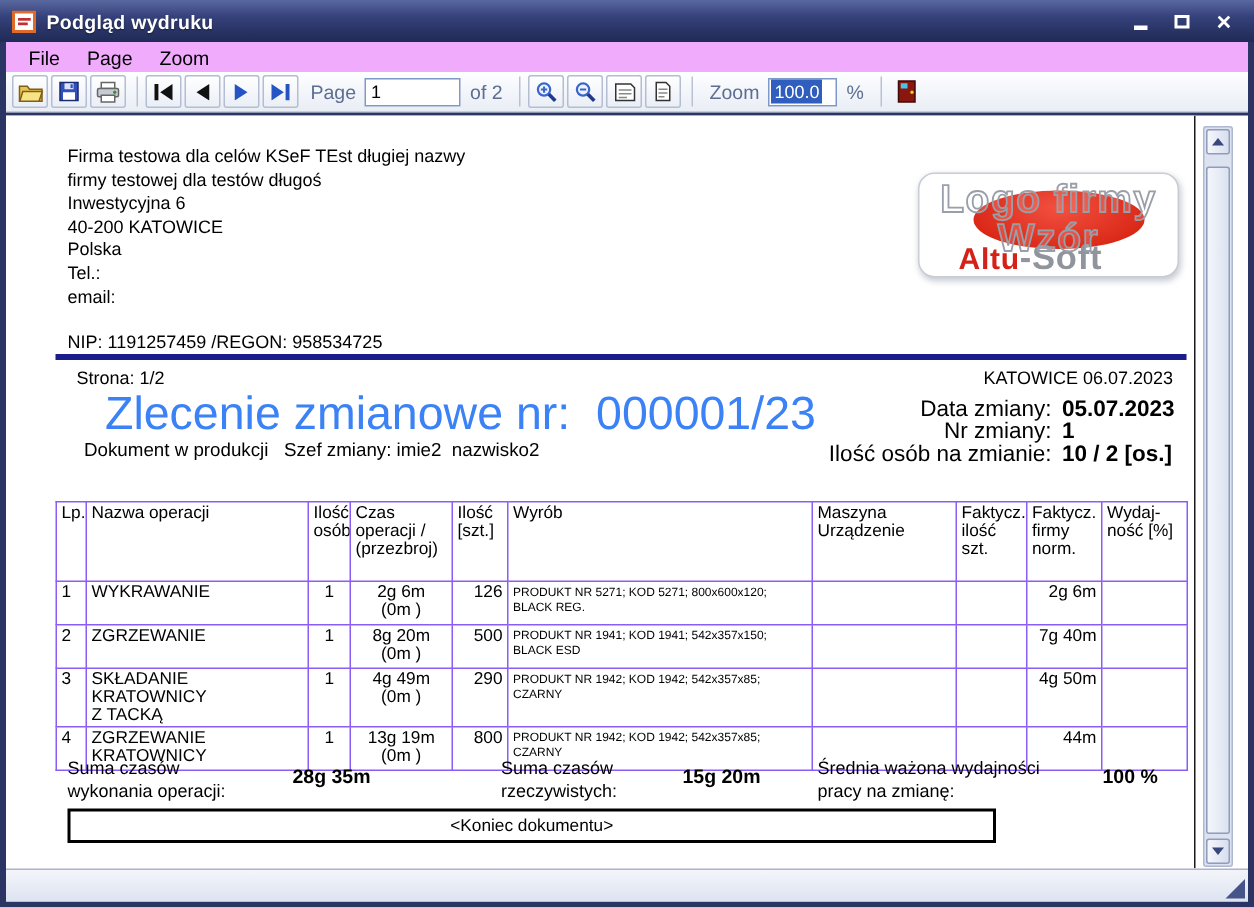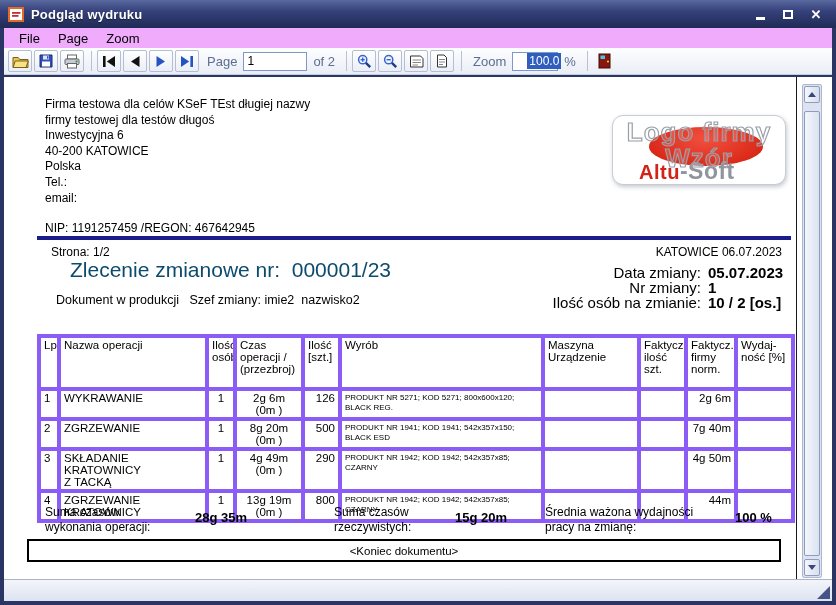--- a/index.html
+++ b/index.html
@@ -29,21 +29,21 @@
   .toolbar { height:27px; background:linear-gradient(#fdfeff,#e9edf5);
     display:flex; align-items:center; padding-left:4px; border-bottom:1px solid #c6cddd; }
   .tbtn { width:24px; height:22px; border:1px solid #b4bdd2; border-radius:2px;
     background:linear-gradient(#ffffff,#eaeef6); display:flex; align-items:center;
     justify-content:center; margin-right:2px; flex:0 0 auto; }
   .tsep { width:1px; height:20px; background:#b9c1d4; margin:0 5px; flex:0 0 auto; }
   .tlabel { font-size:13px; color:#5d6e92; margin:0 6px; white-space:pre; }
   .page-input { width:64px; height:19px; border:1px solid #8098c8; font-size:12px;
     padding:0 3px; font-family:"Liberation Sans",sans-serif; color:#000; }
   .zoom-input { width:46px; height:19px; border:1px solid #8098c8; background:#fff;
-    display:flex; align-items:center; padding-left:14px; }
+    display:flex; align-items:center; padding-left:1px; }
   .zoom-input .sel { background:#2f5ebe; color:#fff; font-size:12px; padding:1px 2px; }
 
   
   .preview { flex:1; position:relative; background:#fff; border-top:2px solid #2a3564; overflow:hidden; }
   .page { position:absolute; left:0; top:0; width:793px; height:502px;
     border-right:1.5px solid #1a1a1a; background:#fff; }
 
   .abs { position:absolute; }
   .pre { white-space:pre; }
   .prewrap { white-space:pre-line; }
@@ -59,50 +59,50 @@
   .brand-gray { color:#8f949d; font-size:23px; }
   .logo-wm { position:absolute; width:100%; text-align:center; font-weight:bold; font-size:26px;
     color:rgba(255,255,255,.14); -webkit-text-stroke:1.2px #999fa8; letter-spacing:1px; }
   .wm1 { top:1px; } .wm2 { top:27px; }
 
   .nip { left:41px; top:144px; font-size:12px; color:#000; }
   .rule { left:33px; top:159px; width:754px; height:4px; background:#1b1d8a; }
   .strona { left:47px; top:168px; font-size:12px; }
   .citydate { right:14px; top:168px; font-size:12px; }
 
-  .doc-title { left:66px; top:181px; font-size:21px; color:#0c4a6e; }
+  .doc-title { left:66px; top:181px; font-size:31px; color:#3b82f6; }
   .doc-subtitle { left:52px; top:216px; font-size:12.5px; }
 
   .meta { left:447px; top:188px; width:345px; }
   .meta-row { display:flex; line-height:15.2px; font-size:15px; }
   .meta-label { flex:0 0 250px; text-align:right; }
   .meta-value { margin-left:7px; font-weight:bold; }
 
   table.doc { position:absolute; left:33px; top:257px; width:754px;
     border-collapse:collapse; table-layout:fixed; font-size:11.5px; color:#000; }
-  table.doc th, table.doc td { border:4px solid #8b5cf6; vertical-align:top;
+  table.doc th, table.doc td { border:1px solid #8b5cf6; vertical-align:top;
     padding:1px 3px; font-weight:normal; text-align:left; overflow:hidden; }
   table.doc thead th { height:53px; }
   table.doc tbody tr { height:29px; }
   .c-osoby { text-align:center !important; }
   .c-czas  { text-align:center !important; }
   .c-ilosc { text-align:right !important; }
   .c-faktc { text-align:right !important; }
   .c-wyrob { font-size:8px; line-height:9.5px; padding-top:2px !important; }
 
   .sum-label { font-size:12px; line-height:14.5px; }
   .sum-value { font-size:13px; font-weight:bold; }
   .s1l { left:41px;  top:428px; width:150px; }
   .s1v { left:191px; top:433px; }
   .s2l { left:330px; top:428px; width:130px; }
   .s2v { left:451px; top:433px; }
   .s3l { left:541px; top:428px; width:190px; }
   .s3v { left:731px; top:433px; }
 
-  .footer-box { left:23px; top:462px; width:754px; height:23px; border:2px solid #000;
+  .footer-box { left:41px; top:462px; width:619px; height:23px; border:2px solid #000;
     display:flex; align-items:center; justify-content:center; font-size:11.5px; }
 
   
   .scrollbar { position:absolute; right:10px; top:7px; width:20px; height:494px;
     background:#dce2ef; border:1px solid #aeb8d0; border-radius:2px; }
   .sb-btn { position:absolute; left:1px; right:1px; height:17px;
     background:linear-gradient(90deg,#f5f7fc,#d7deee); border:1px solid #8f9cbc;
     border-radius:2px; display:flex; align-items:center; justify-content:center; }
   .sb-up { top:1px; } .sb-down { bottom:1px; }
   .arr-up { width:0; height:0; border-left:4px solid transparent; border-right:4px solid transparent;
@@ -261,21 +261,21 @@
           <div>email:</div>
         </div>
 
         <div class="abs logo">
           <div class="logo-ellipse"></div>
           <div class="logo-brand"><span class="brand-red">Altu</span><span class="brand-gray">-Soft</span></div>
           <div class="logo-wm wm1">Logo firmy</div>
           <div class="logo-wm wm2">Wzór</div>
         </div>
 
-        <div class="abs nip">NIP: 1191257459 /REGON: 467642945</div>
+        <div class="abs nip">NIP: 1191257459 /REGON: 958534725</div>
         <div class="abs rule"></div>
         <div class="abs strona">Strona: 1/2</div>
         <div class="abs citydate">KATOWICE 06.07.2023</div>
 
         <div class="abs doc-title pre">Zlecenie zmianowe nr:  000001/23</div>
         <div class="abs doc-subtitle pre">Dokument w produkcji   Szef zmiany: imie2  nazwisko2</div>
 
         <div class="abs meta">
           <div class="meta-row">
             <span class="meta-label">Data zmiany:</span>

